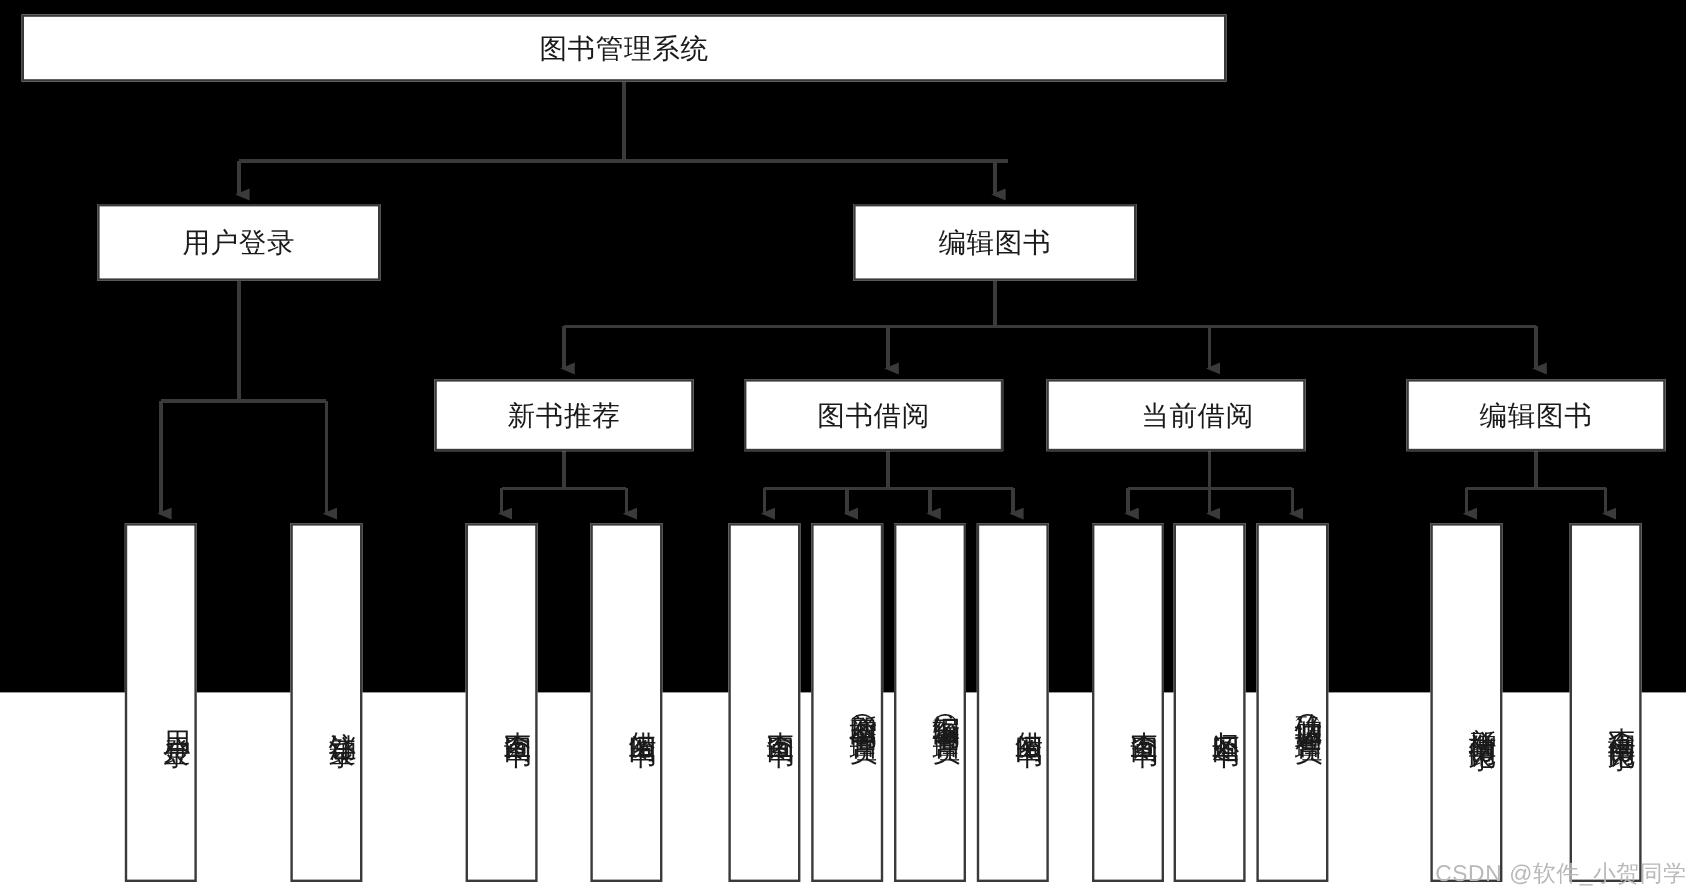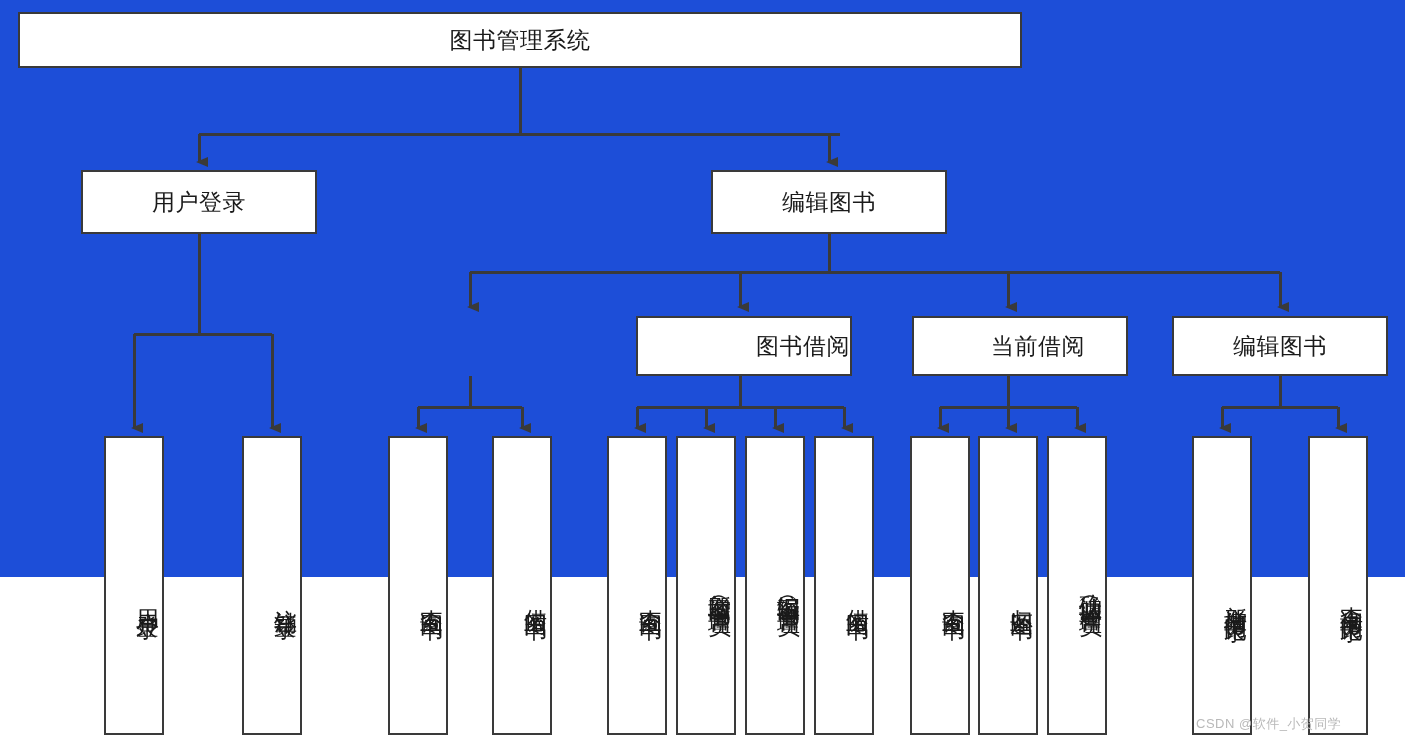--- a/index.html
+++ b/index.html
@@ -11,21 +11,21 @@
     width: 1405px;
     height: 747px;
     font-family: "Liberation Sans", "DejaVu Sans", sans-serif;
     overflow: hidden;
     position: relative;
   }
   #diagram-root {
     position: relative;
     width: 1405px;
     height: 577px;
-    background: #1d4ed8;
+    background: #000000;
   }
   svg.connectors {
     position: absolute;
     left: 0;
     top: 0;
     width: 1405px;
     height: 747px;
     pointer-events: none;
   }
   .node {
@@ -59,21 +59,21 @@
     text-orientation: upright;
     white-space: nowrap;
   }
   .node.vert.tall-text {
     padding-top: 8px;
   }
   .watermark {
     position: absolute;
     left: 1196px;
     top: 715px;
-    font-size: 13px;
+    font-size: 19px;
     color: #b9b9b9;
     white-space: nowrap;
     letter-spacing: 0.5px;
   }
 </style>
 </head>
 <body>
 
 <div id="diagram-root">
 
@@ -131,24 +131,27 @@
     <span class="label">图书管理系统</span>
   </div>
 
   <div class="node horiz" style="left:81px; top:170px; width:236px; height:64px;">
     <span class="label">用户登录</span>
   </div>
   <div class="node horiz" style="left:711px; top:170px; width:236px; height:64px;">
     <span class="label">编辑图书</span>
   </div>
 
-  <div class="node horiz" style="left:636px; top:316px; width:216px; height:60px;justify-content:flex-end;">
+  <div class="node horiz" style="left:362px; top:316px; width:216px; height:60px;">
+    <span class="label">新书推荐</span>
+  </div>
+  <div class="node horiz" style="left:620px; top:316px; width:216px; height:60px;">
     <span class="label">图书借阅</span>
   </div>
-  <div class="node horiz" style="left:912px; top:316px; width:216px; height:60px;padding-left:36px;">
+  <div class="node horiz" style="left:872px; top:316px; width:216px; height:60px;padding-left:36px;">
     <span class="label">当前借阅</span>
   </div>
   <div class="node horiz" style="left:1172px; top:316px; width:216px; height:60px;">
     <span class="label">编辑图书</span>
   </div>
 
   <div class="node vert" style="left:104px; top:436px; width:60px; height:299px;">
     <span class="label">用户登录</span>
   </div>
   <div class="node vert" style="left:242px; top:436px; width:60px; height:299px;">

